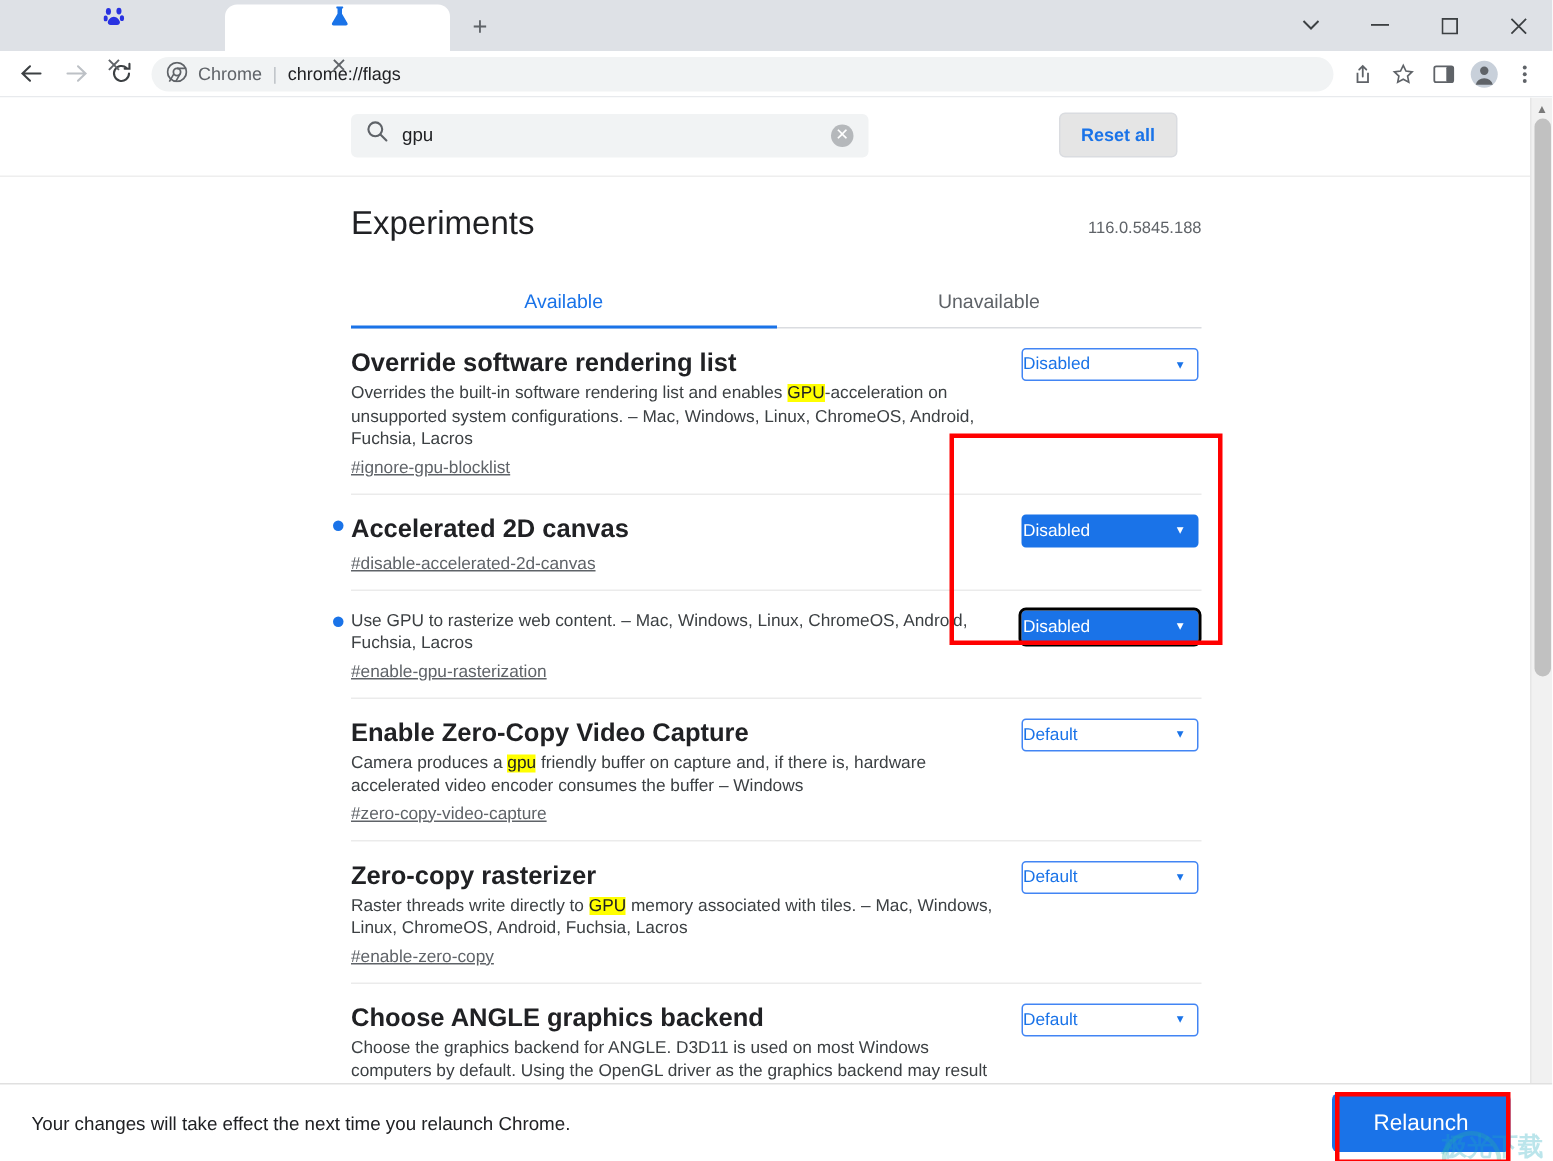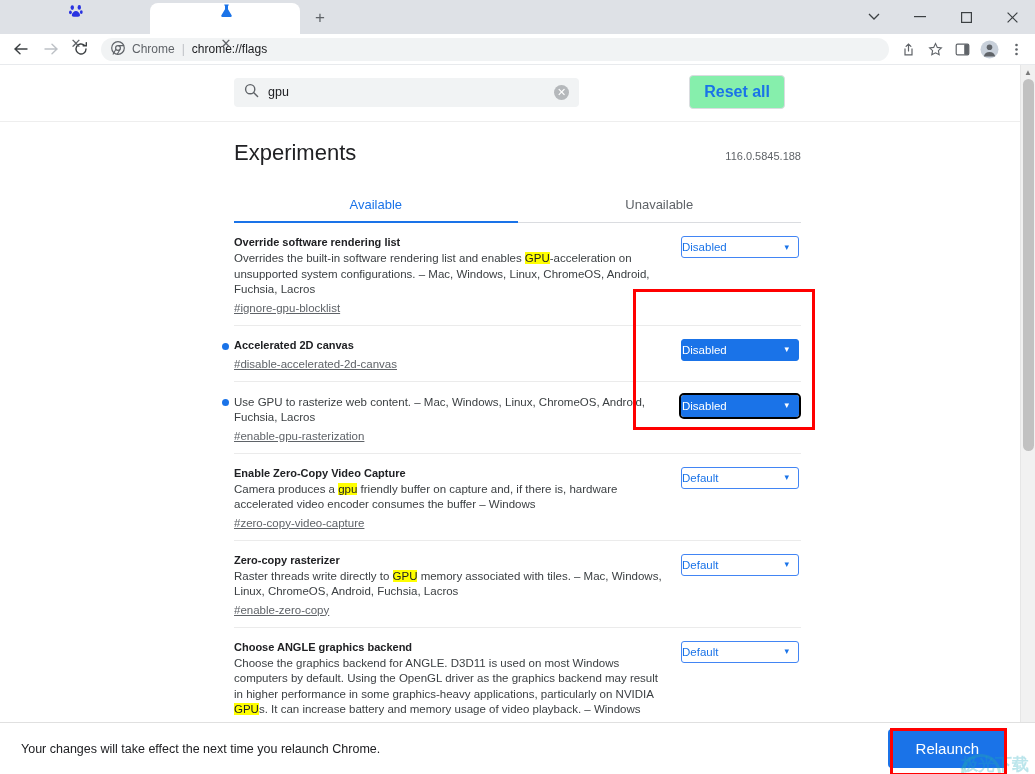--- a/index.html
+++ b/index.html
@@ -113,22 +113,22 @@
   .search-input-text { flex: 1; font-size: 12.5px; color: #202124; }
   .clear-icon {
     width: 15px; height: 15px; border-radius: 50%;
     background: #b5b8bb; color: #fff; font-size: 11px;
     display: flex; align-items: center; justify-content: center;
     line-height: 1;
   }
   .reset-btn {
     margin-left: auto; margin-right: 235px;
     border: 1px solid #dadce0; border-radius: 4px;
-    color: #1a73e8; font-size: 16px; font-weight: bold;
-    padding: 7px 14px; background: #86efac;
+    color: #1a73e8; font-size: 12px; font-weight: bold;
+    padding: 7px 14px; background: #e5e5e5;
   }
 
   .main-wrap { padding: 0 0 0 234px; width: 801px; }
 
   .exp-title {
     font-size: 22px; color: #202124; font-weight: normal;
     margin-top: 18px; display: inline-block;
   }
   .version {
     float: right; font-size: 11px; color: #5f6368; margin-top: 28px;
@@ -153,21 +153,21 @@
     display: flex; align-items: flex-start;
     padding: 13px 0 9px 0;
   }
   .exp-left { width: 434px; position: relative; padding-left: 0; }
   .exp-left.dotted { padding-left: 0; }
   .dot {
     position: absolute; left: -12px; top: 4px;
     width: 7px; height: 7px; border-radius: 50%; background: #1a73e8;
   }
   .exp-name {
-    font-size: 11px; font-weight: bold; color: #202124;
+    font-size: 17px; font-weight: bold; color: #202124;
     margin-bottom: 3px;
   }
   .exp-desc {
     font-size: 11.5px; color: #3c4043; line-height: 15.5px;
   }
   .exp-link {
     display: inline-block; margin-top: 4px; font-size: 11.5px;
     color: #5f6368; text-decoration: underline;
   }
   mark { background: #ffff00; color: #202124; padding: 0; }

